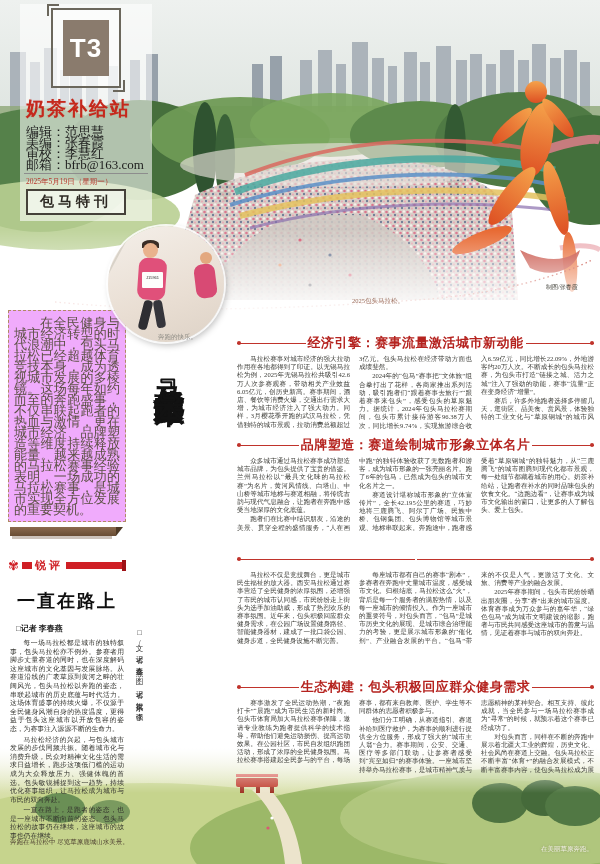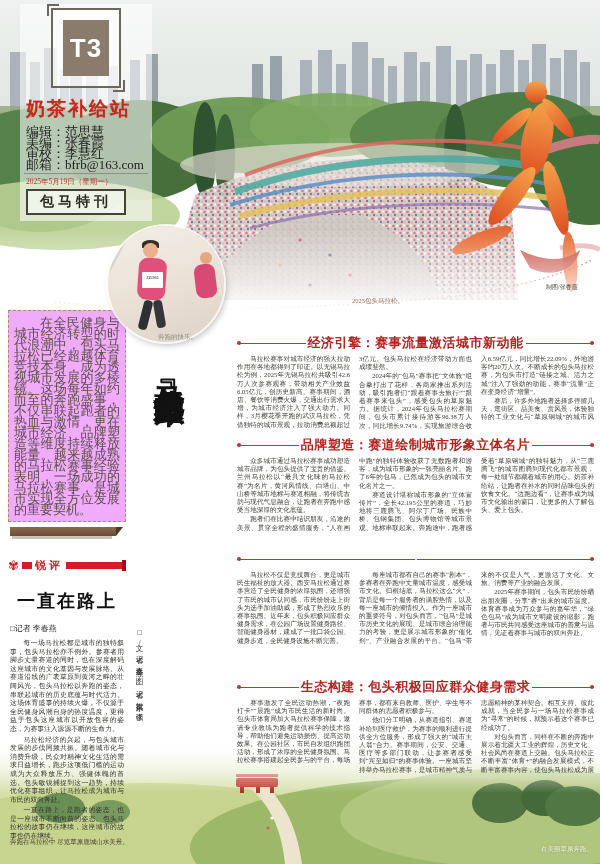--- a/index.html
+++ b/index.html
@@ -57,21 +57,21 @@
   .ribbon::before{content:"";position:absolute;left:2px;bottom:-3px;width:100px;height:3px;background:rgba(110,81,56,.35);}
 
   .review-banner{margin-top:22px;display:flex;align-items:center;gap:3px;}
   .knot-icon{color:#cf1f25;font-size:13px;line-height:13px;}
   .banner-bar-s{width:10px;height:7px;background:#cf1f25;}
   .banner-label{color:#cf1f25;font-weight:bold;font-size:11px;letter-spacing:3px;white-space:nowrap;}
   .banner-bar{flex:1;height:7px;background:#cf1f25;position:relative;}
   .banner-bar::after{content:"";position:absolute;right:0;top:-2px;width:4px;height:11px;background:#9e1217;}
 
   .review-title{font-size:18px;font-weight:900;text-align:center;margin:16px 0 10px;color:#101010;letter-spacing:2px;}
-  .review-byline{font-size:8px;font-weight:normal;color:#1d1d1d;margin:0 2px 5px;}
+  .review-byline{font-size:8px;font-weight:bold;color:#1d1d1d;margin:0 8px 5px;}
   .review-body p{font-size:6.8px;line-height:8.6px;text-align:justify;color:#31312c;text-indent:2em;margin:0 2px 2px;}
 
   
   .vhead{position:absolute;left:152px;top:362px;height:356px;z-index:4;
          writing-mode:vertical-rl;text-orientation:upright;
          font-family:"Liberation Sans",sans-serif;font-weight:900;font-size:31px;line-height:1.05;
          color:#121212;letter-spacing:1px;}
   .vbyline{position:absolute;left:134px;top:628px;height:160px;z-index:4;
            writing-mode:vertical-rl;text-orientation:upright;
            font-size:7.5px;letter-spacing:1px;color:#2b2b2b;}

